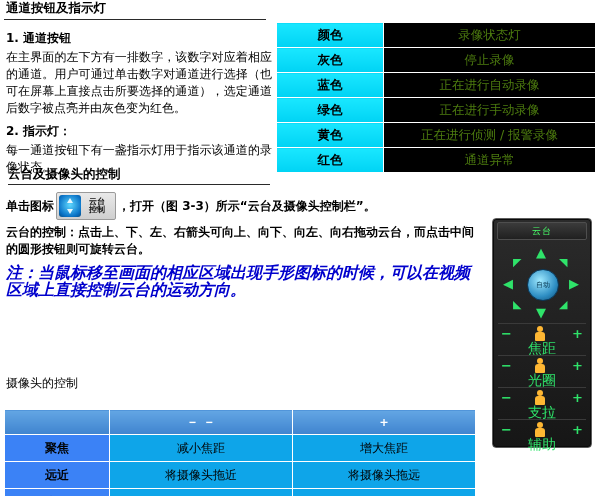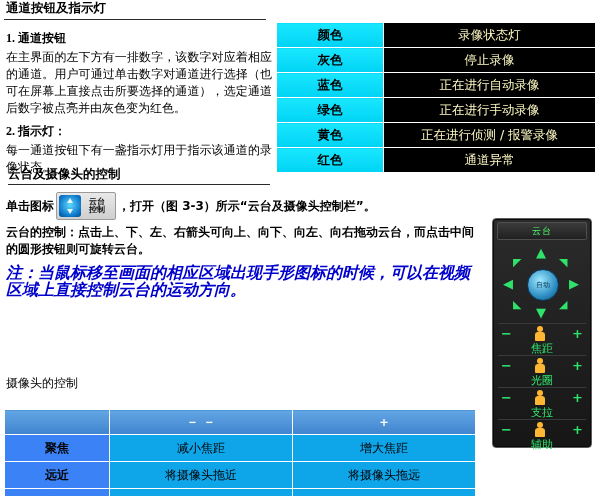--- a/index.html
+++ b/index.html
@@ -30,21 +30,20 @@
   
   .leftcol{
     position:absolute;
     left:4px; top:24px;
     width:268px;
   }
   .sub-title{
     font-weight:bold;
     font-size:12px;
     margin:6px 0 2px 2px;
-    font-family:Liberation Serif, serif;
   }
   .para{
     font-size:12px;
     line-height:17px;
     margin:0 0 2px 2px;
     text-align:justify;
   }
 
   
   .status-table{
@@ -63,21 +62,21 @@
   .st-left{
     width:104px;
     background:#00e5ff;
     background:linear-gradient(#19e7ff,#00d3f4);
     color:#000;
     font-weight:bold;
   }
   .st-left.hdr{font-weight:bold;}
   .st-right{
     background:#000000;
-    color:#fef9c3;
+    color:#4d7c0f;
   }
 
   
   .mid{
     position:absolute;
     left:4px; top:192px;
     width:470px;
   }
   .mid .para{margin-bottom:4px;font-weight:bold;}
   .note{
@@ -176,21 +175,21 @@
     text-align:center;line-height:13px;
   }
   .ptz-row .minus{left:2px;}
   .ptz-row .plus{right:2px;}
   .ptz-row .mid-ic{
     position:absolute;left:34px;top:1px;
     width:16px;height:16px;
   }
   .ptz-row .rlabel{
     position:absolute;left:0;right:0;bottom:0;
-    text-align:center;color:#2fe36a;font-size:11px;line-height:11px;
+    text-align:center;color:#2fe36a;font-size:14px;line-height:11px;
   }
   .p-head{position:absolute;left:5px;top:1px;width:6px;height:6px;border-radius:50%;background:#ffb733;}
   .p-body{position:absolute;left:3px;top:7px;width:10px;height:9px;background:#ffb733;border-radius:3px 3px 1px 1px;}
 
   
   .cam-head{
     position:absolute;left:6px;top:375px;
     font-size:12px;
   }
 

